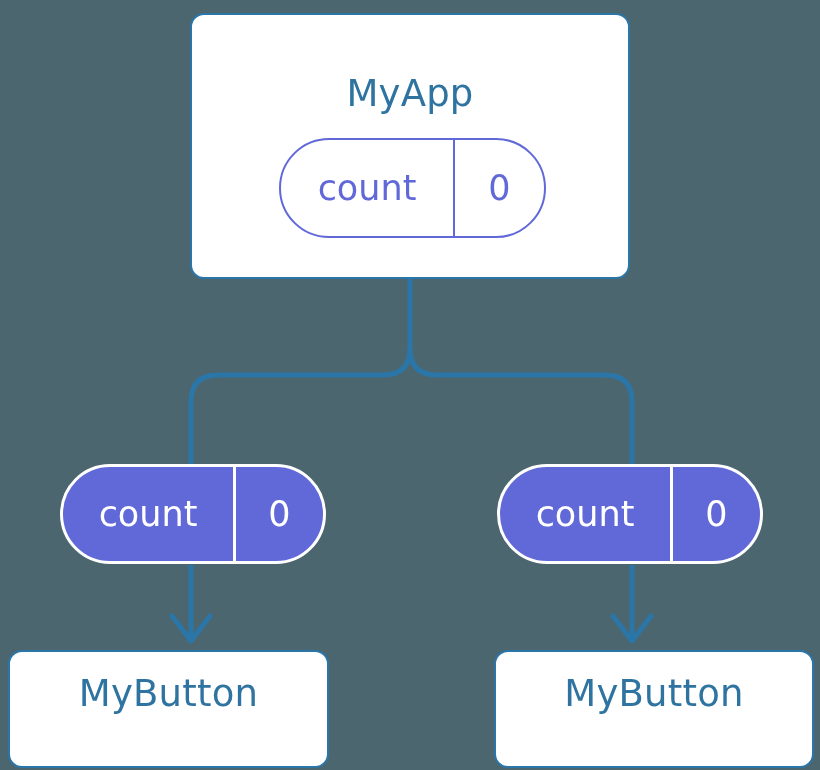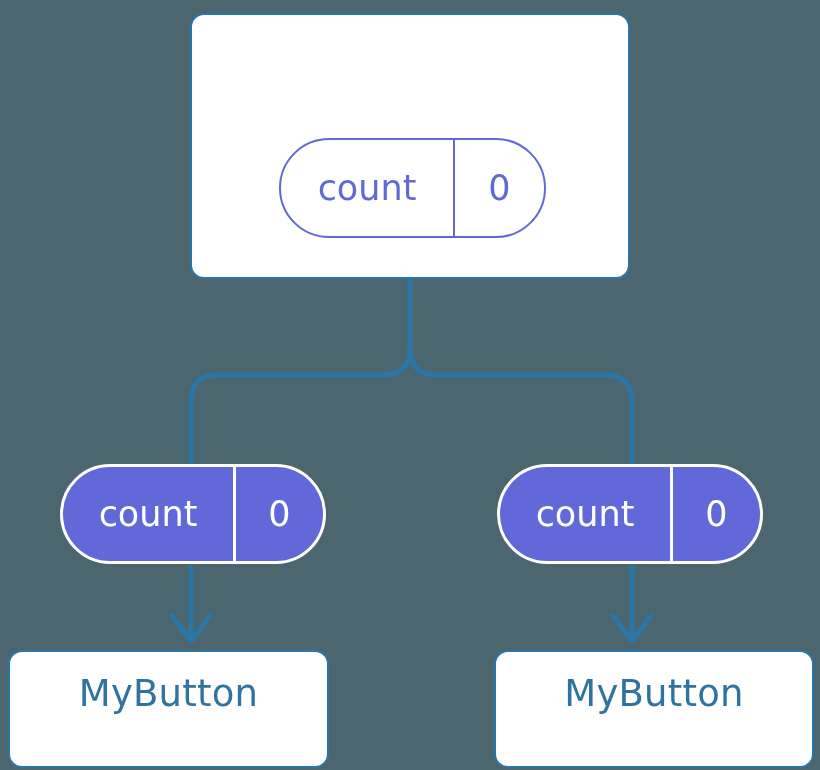--- a/index.html
+++ b/index.html
@@ -164,20 +164,21 @@
     <path d="M 410 348 Q 410 375 437 375 L 605 375 Q 632 375 632 402 L 632 464" fill="none" stroke="#2b76a8" stroke-width="5" stroke-linecap="butt"></path>
 
     <path d="M 191 565 L 191 643" fill="none" stroke="#2b76a8" stroke-width="5"></path>
     <path d="M 172 616 L 191 641 L 210 616" fill="none" stroke="#2b76a8" stroke-width="5" stroke-linecap="round" stroke-linejoin="round"></path>
 
     <path d="M 632 565 L 632 643" fill="none" stroke="#2b76a8" stroke-width="5"></path>
     <path d="M 613 616 L 632 641 L 651 616" fill="none" stroke="#2b76a8" stroke-width="5" stroke-linecap="round" stroke-linejoin="round"></path>
   </svg>
 
   <div class="card" id="app-card">
+    <div class="card-title">MyApp</div>
     <div class="capsule outline" id="app-capsule">
       <div class="cap-key">count</div>
       <div class="cap-val">0</div>
     </div>
   </div>
 
   <div class="capsule filled" id="capsule-left">
     <div class="cap-key">count</div>
     <div class="cap-val">0</div>
   </div>

